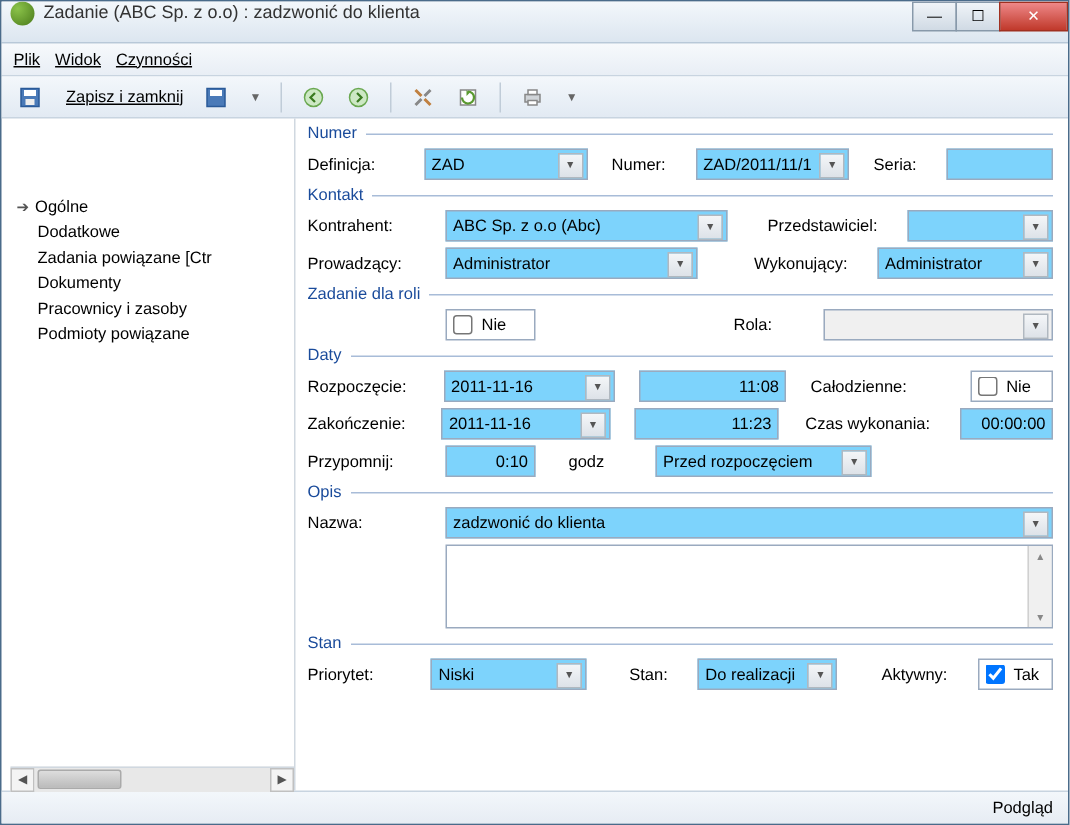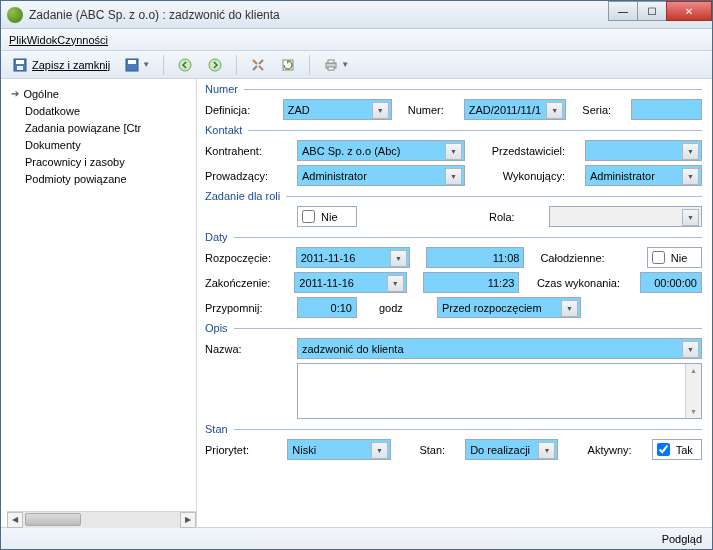--- a/index.html
+++ b/index.html
@@ -11,21 +11,20 @@
   height: 550px;
   overflow: hidden;
   border: 1px solid #4a6b8a;
 }
 
 .titlebar {
   height: 28px;
   background: linear-gradient(#f3f7fb, #dce6f0);
   border-bottom: 1px solid #b8c8d8;
   display: flex;
-  align-items: center;
   padding: 0 6px;
   position: relative;
 }
 .titlebar .app-icon {
   width: 16px; height: 16px;
   border-radius: 50%;
   background: radial-gradient(circle at 30% 30%, #8bc34a, #4a7a1a);
   margin-right: 6px;
 }
 .titlebar .title-text { color: #333; font-size: 12px; }
@@ -50,40 +49,42 @@
   border-color: #a03020;
 }
 
 .menubar {
   height: 22px;
   background: linear-gradient(#f7f9fc, #e8eef5);
   border-bottom: 1px solid #c8d4e0;
   display: flex;
   align-items: center;
   padding: 0 8px;
+  gap: 10px;
 }
 .menubar span { text-decoration: underline; text-underline-offset: 1px; cursor: pointer; }
 
 .toolbar {
   height: 28px;
   background: linear-gradient(#f3f7fb,#e2eaf3);
   border-bottom: 1px solid #c8d4e0;
   display: flex;
   align-items: center;
   padding: 0 6px;
   gap: 4px;
 }
 .tb-btn {
   height: 22px;
   display: flex;
   align-items: center;
   padding: 0 4px;
   border: 1px solid transparent;
   border-radius: 3px;
   cursor: pointer;
+  gap: 12px;
 }
 .tb-btn svg { width: 16px; height: 16px; }
 .tb-sep { width: 1px; height: 20px; background: #c0ccd8; margin: 0 4px; }
 .tb-save-label { text-decoration: underline; margin-left: 4px; }
 .tb-drop { font-size: 8px; color: #666; margin-left: 2px; }
 
 .content {
   display: flex;
   height: calc(100% - 28px - 22px - 28px - 22px);
 }
@@ -91,20 +92,21 @@
   width: 196px;
   border-right: 1px solid #d0d8e0;
   padding: 6px 0 0 6px;
   position: relative;
   display: flex;
   flex-direction: column;
 }
 .tree {
   flex: 1;
   overflow: hidden;
+  margin-top: 44px;
 }
 .tree-item {
   display: flex;
   align-items: center;
   height: 17px;
   padding-left: 18px;
   white-space: nowrap;
   cursor: pointer;
   position: relative;
 }
@@ -342,21 +344,21 @@
         <div class="input" style="width:86px">
             <span></span>
           </div>
       </div>
     </div>
 
     <div class="group">
       <div class="group-title">Kontakt</div>
       <div class="row">
         <div class="lbl">Kontrahent:</div>
-        <div class="select" style="width:168px">
+        <div class="select" style="width:188px">
             <span>ABC Sp. z o.o (Abc)</span>
           </div>
         <div class="lbl lbl-lg" style="text-align:right">Przedstawiciel:</div>
         <div class="select" style="flex:1">
             <span></span>
           </div>
       </div>
       <div class="row">
         <div class="lbl">Prowadzący:</div>
         <div class="select" style="width:168px">

